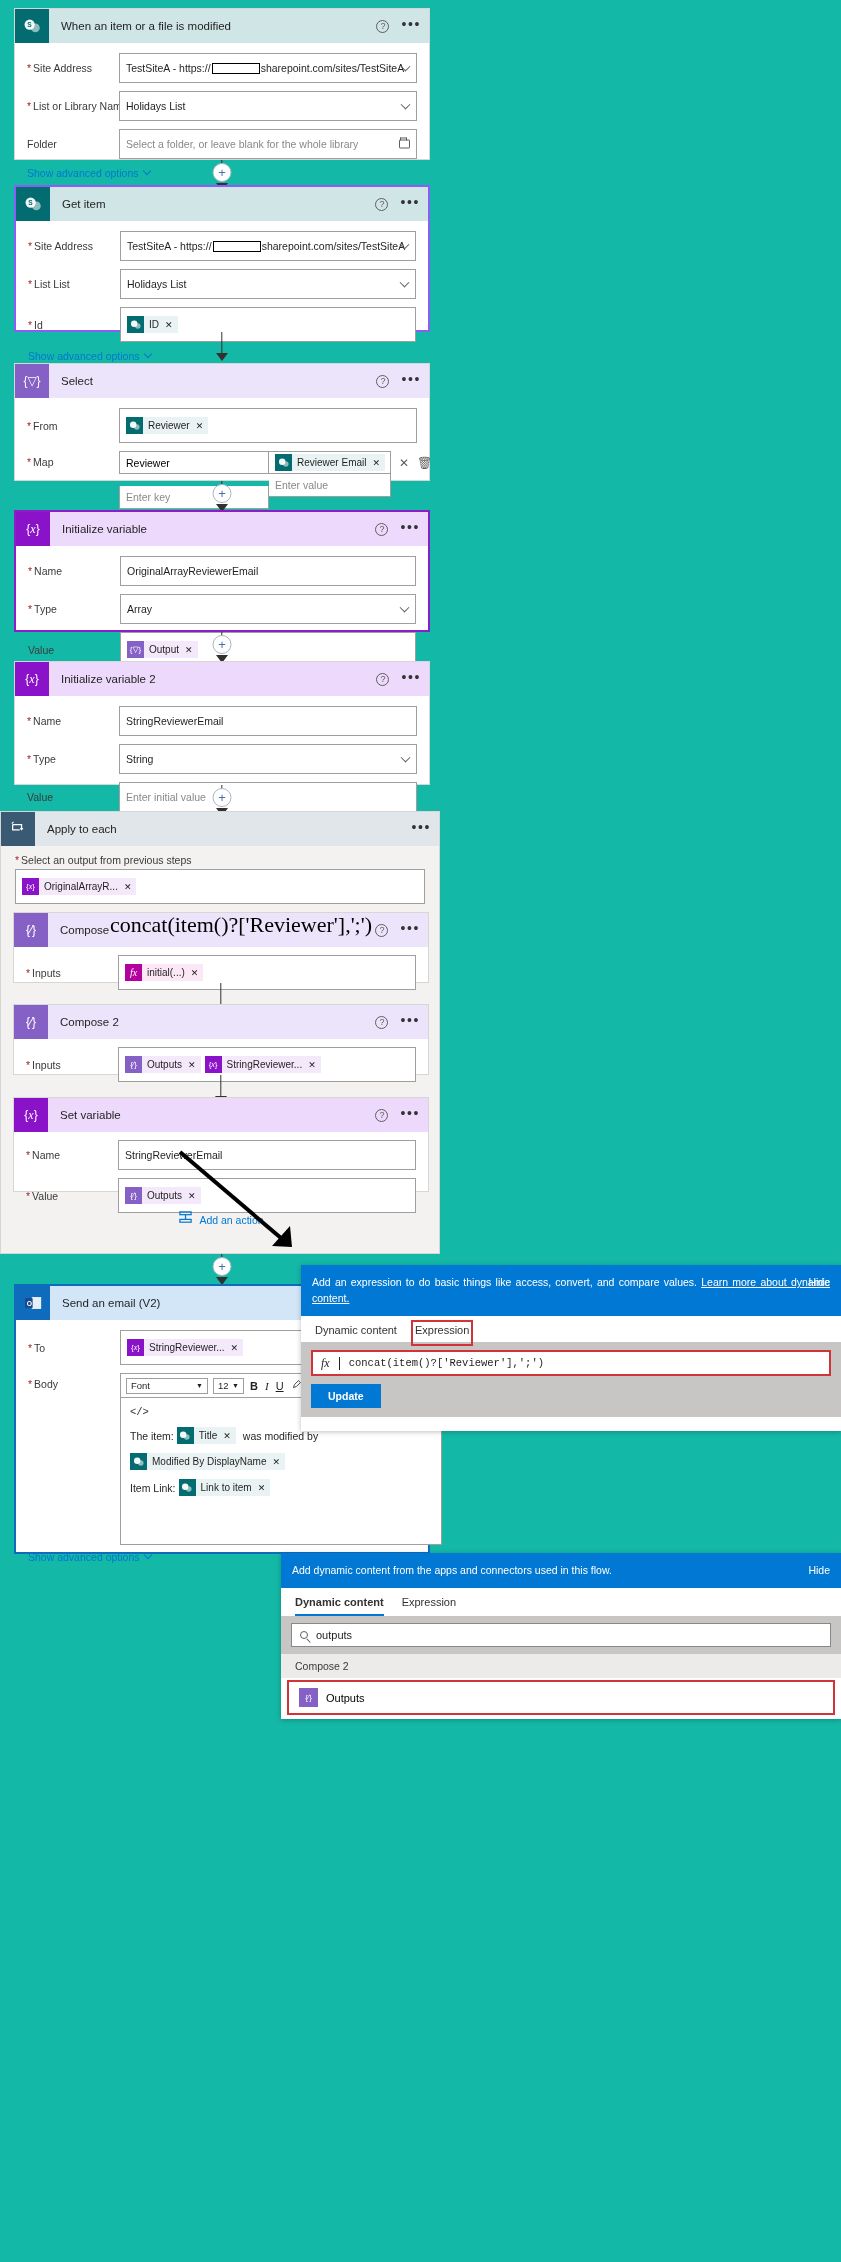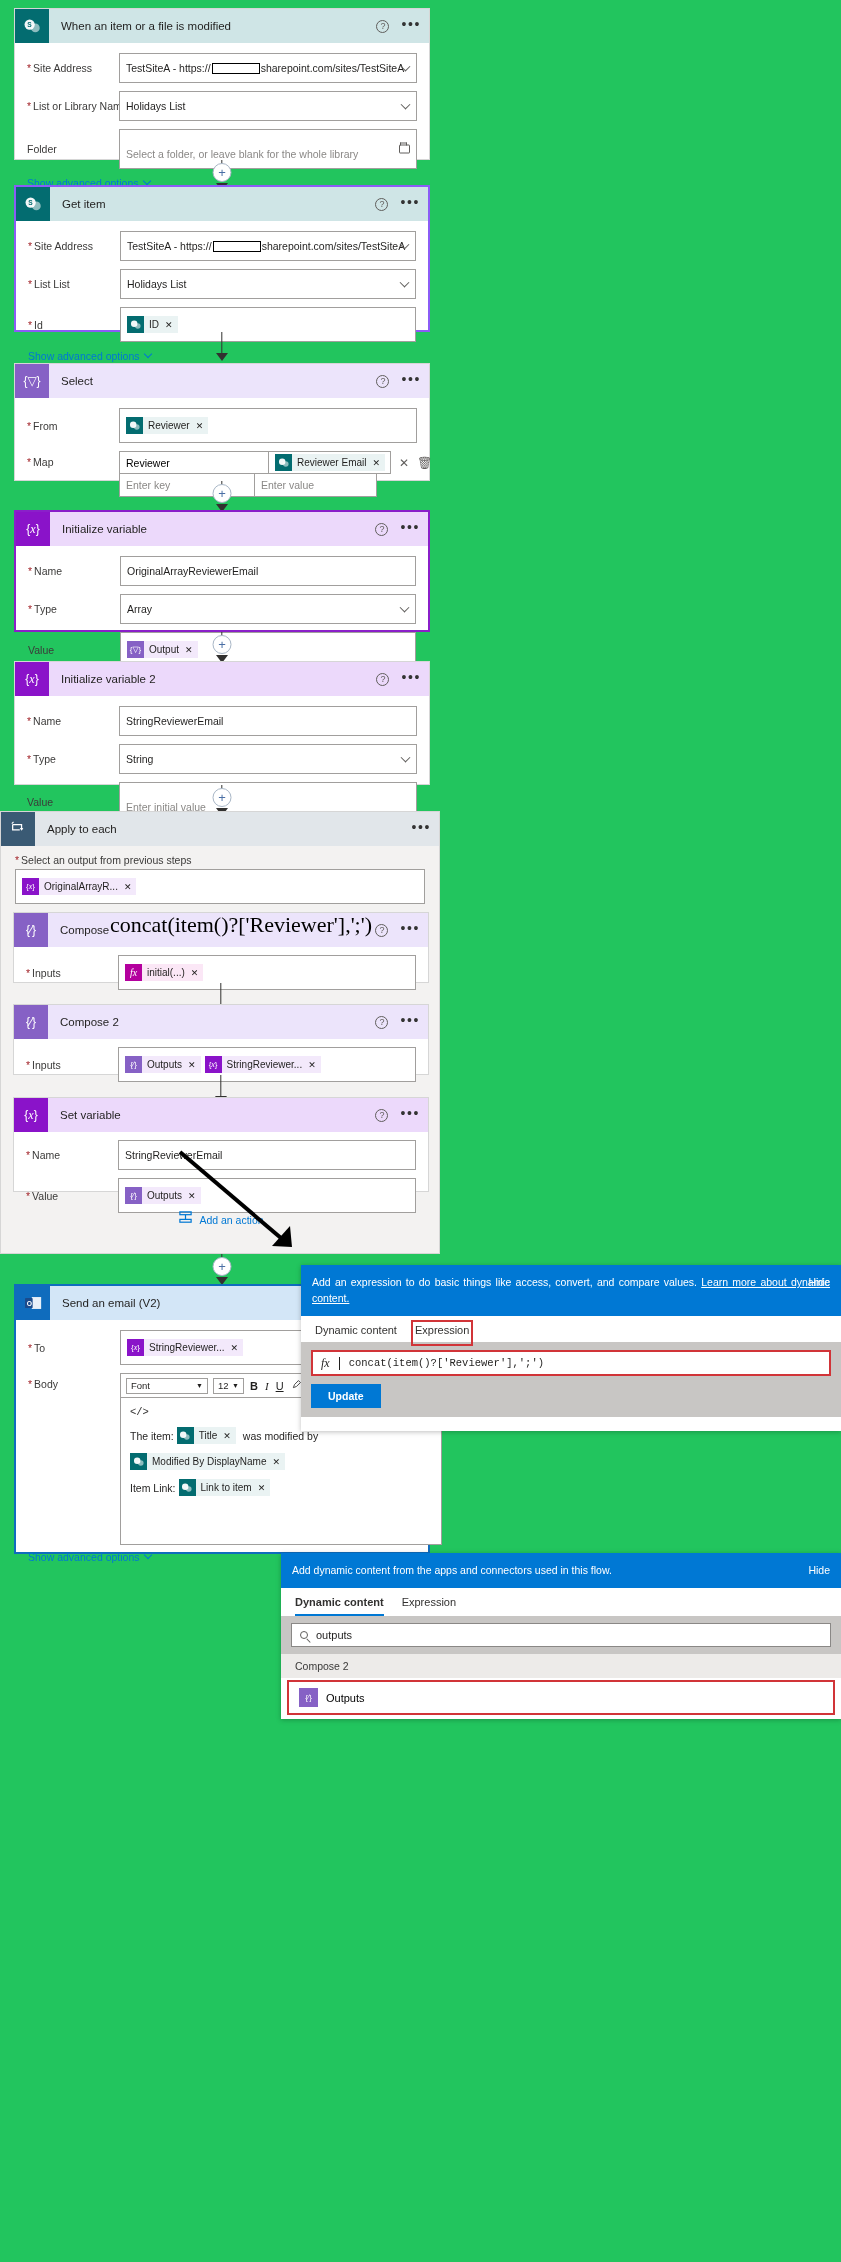--- a/index.html
+++ b/index.html
@@ -5,21 +5,21 @@
   * { box-sizing: border-box; }
   html, body {
     margin: 0; padding: 0;
     background: #f3f2f1;
     font-family: "Liberation Sans", sans-serif;
   }
   #page {
     position: relative;
     width: 841px;
     height: 2262px;
-    background: #22c55e;
+    background: #14b8a6;
     overflow: hidden;
   }
   
   .card {
     position: absolute;
     background: #ffffff;
     border: 1px solid #d6d6d6;
   }
   .card.sel-teal   { border: 2px solid #8b5cf6; }
   .card.sel-purple { border: 2px solid #8a1fc9; }
@@ -93,21 +93,21 @@
     flex: 1 1 auto;
     min-height: 23px;
     border: 1px solid #a19f9d;
     background: #fff;
     display: flex; align-items: center;
     padding: 8px 6px;
     font-size: 10.5px;
     color: #201f1e;
     position: relative;
   }
-  .field .ph { color: #8a8886; margin-top: 10px; }
+  .field .ph { color: #8a8886; }
   .chev {
     position: absolute; right: 7px; top: 50%;
     width: 7px; height: 7px;
     border-right: 1.3px solid #605e5c;
     border-bottom: 1.3px solid #605e5c;
     transform: translateY(-70%) rotate(45deg);
   }
   .folder-ic {
     position: absolute; right: 6px; top: 50%;
     transform: translateY(-50%);
@@ -465,21 +465,21 @@
                 <span>Reviewer Email</span>
                 <span class="tk-x">✕</span>
               </span>
             </div>
             <div class="map-actions">
               <span>✕</span>
               <span>🗑</span>
             </div>
           </div>
           <div class="maprow">
-            <div class="mapcell ph" style="width:136px; border-top:none;">
+            <div class="mapcell ph" style="width:150px; border-top:none;margin-top:12px;">
               <span>Enter key</span>
             </div>
             <div class="mapcell ph" style="width:122px; border-top:none; border-left:none;">
               <span>Enter value</span>
             </div>
           </div>
         </div>
       </div>
     </div>
   </div>

